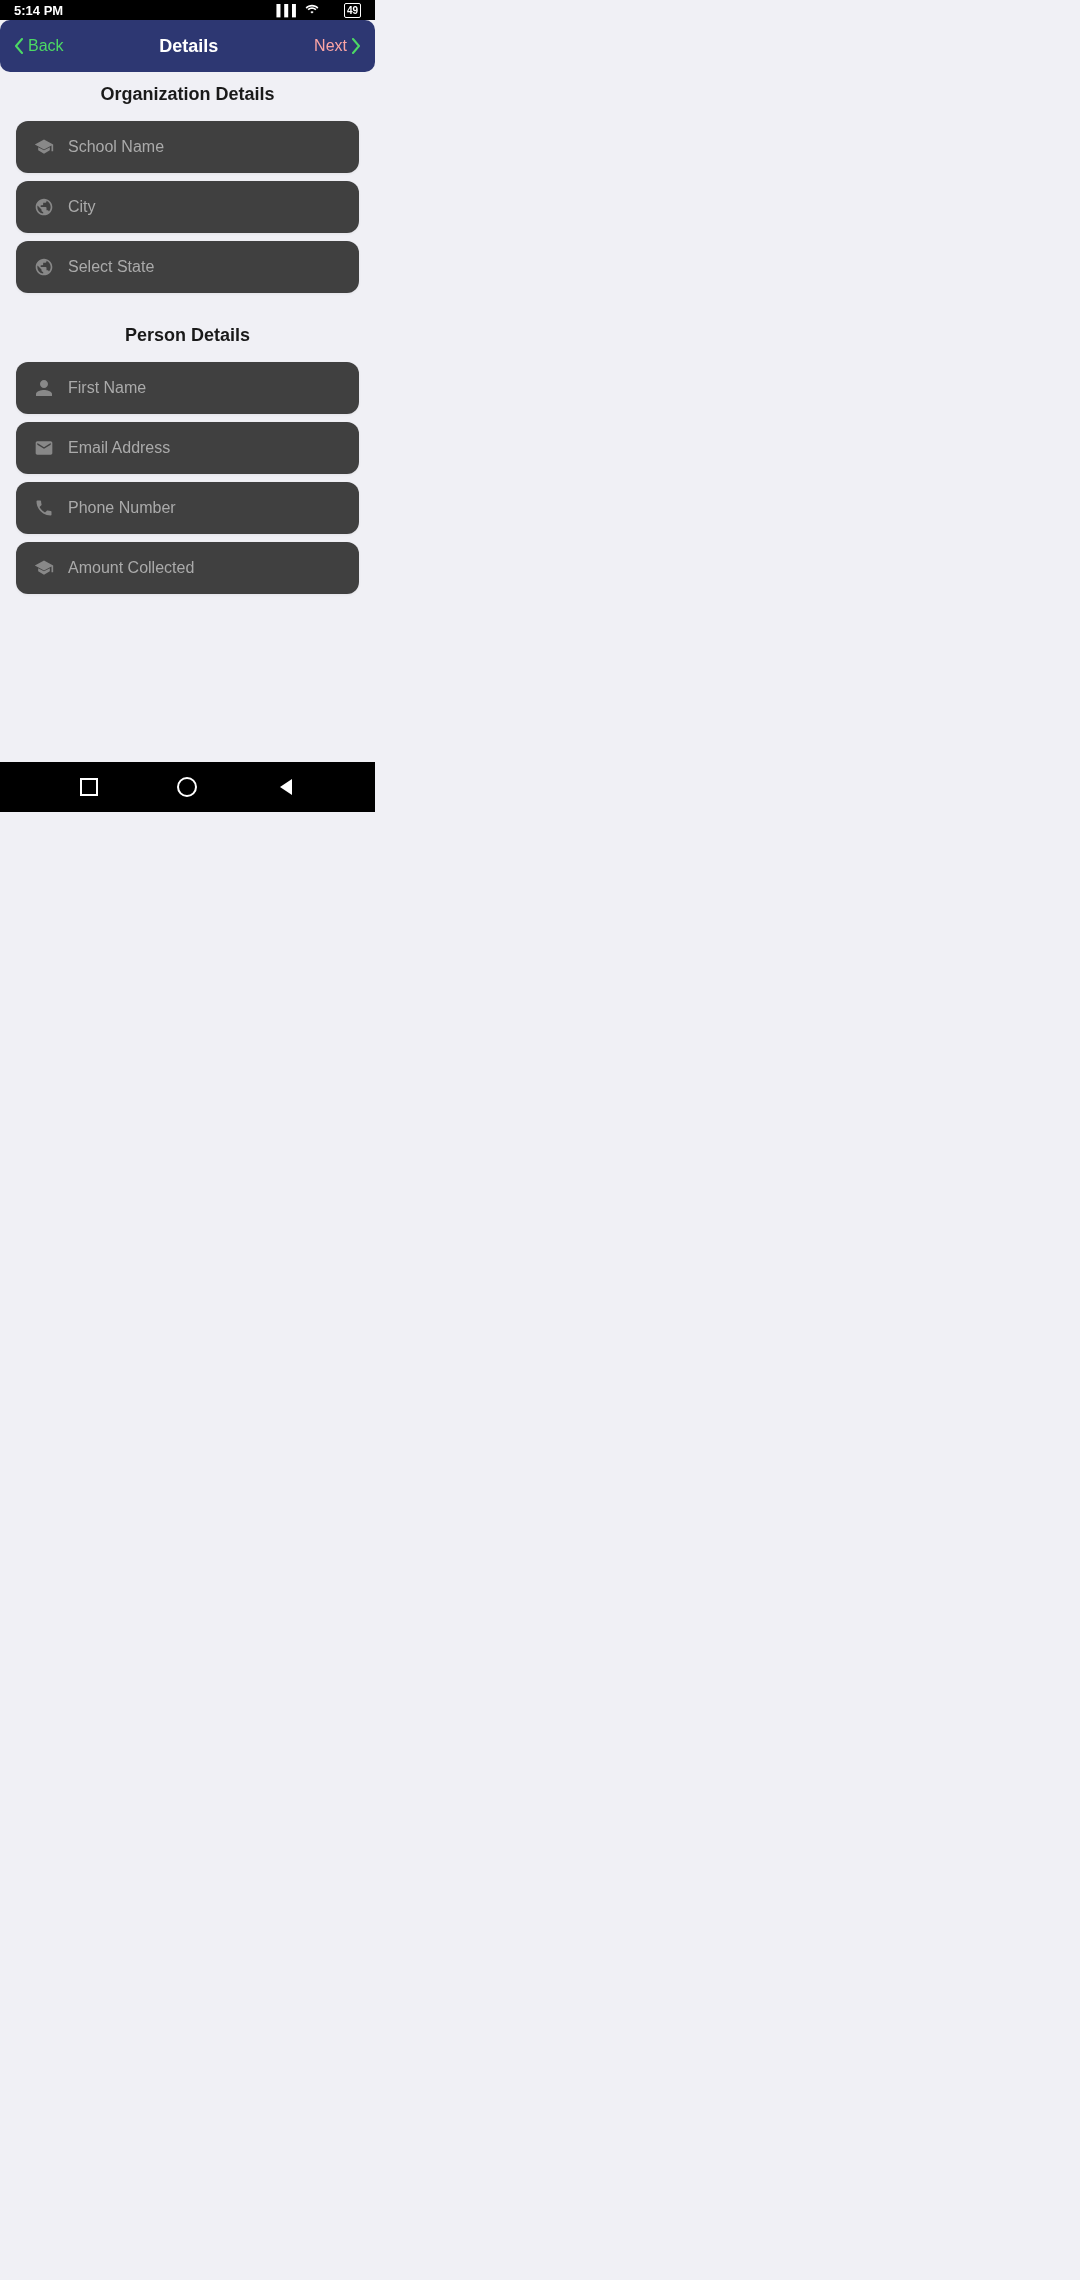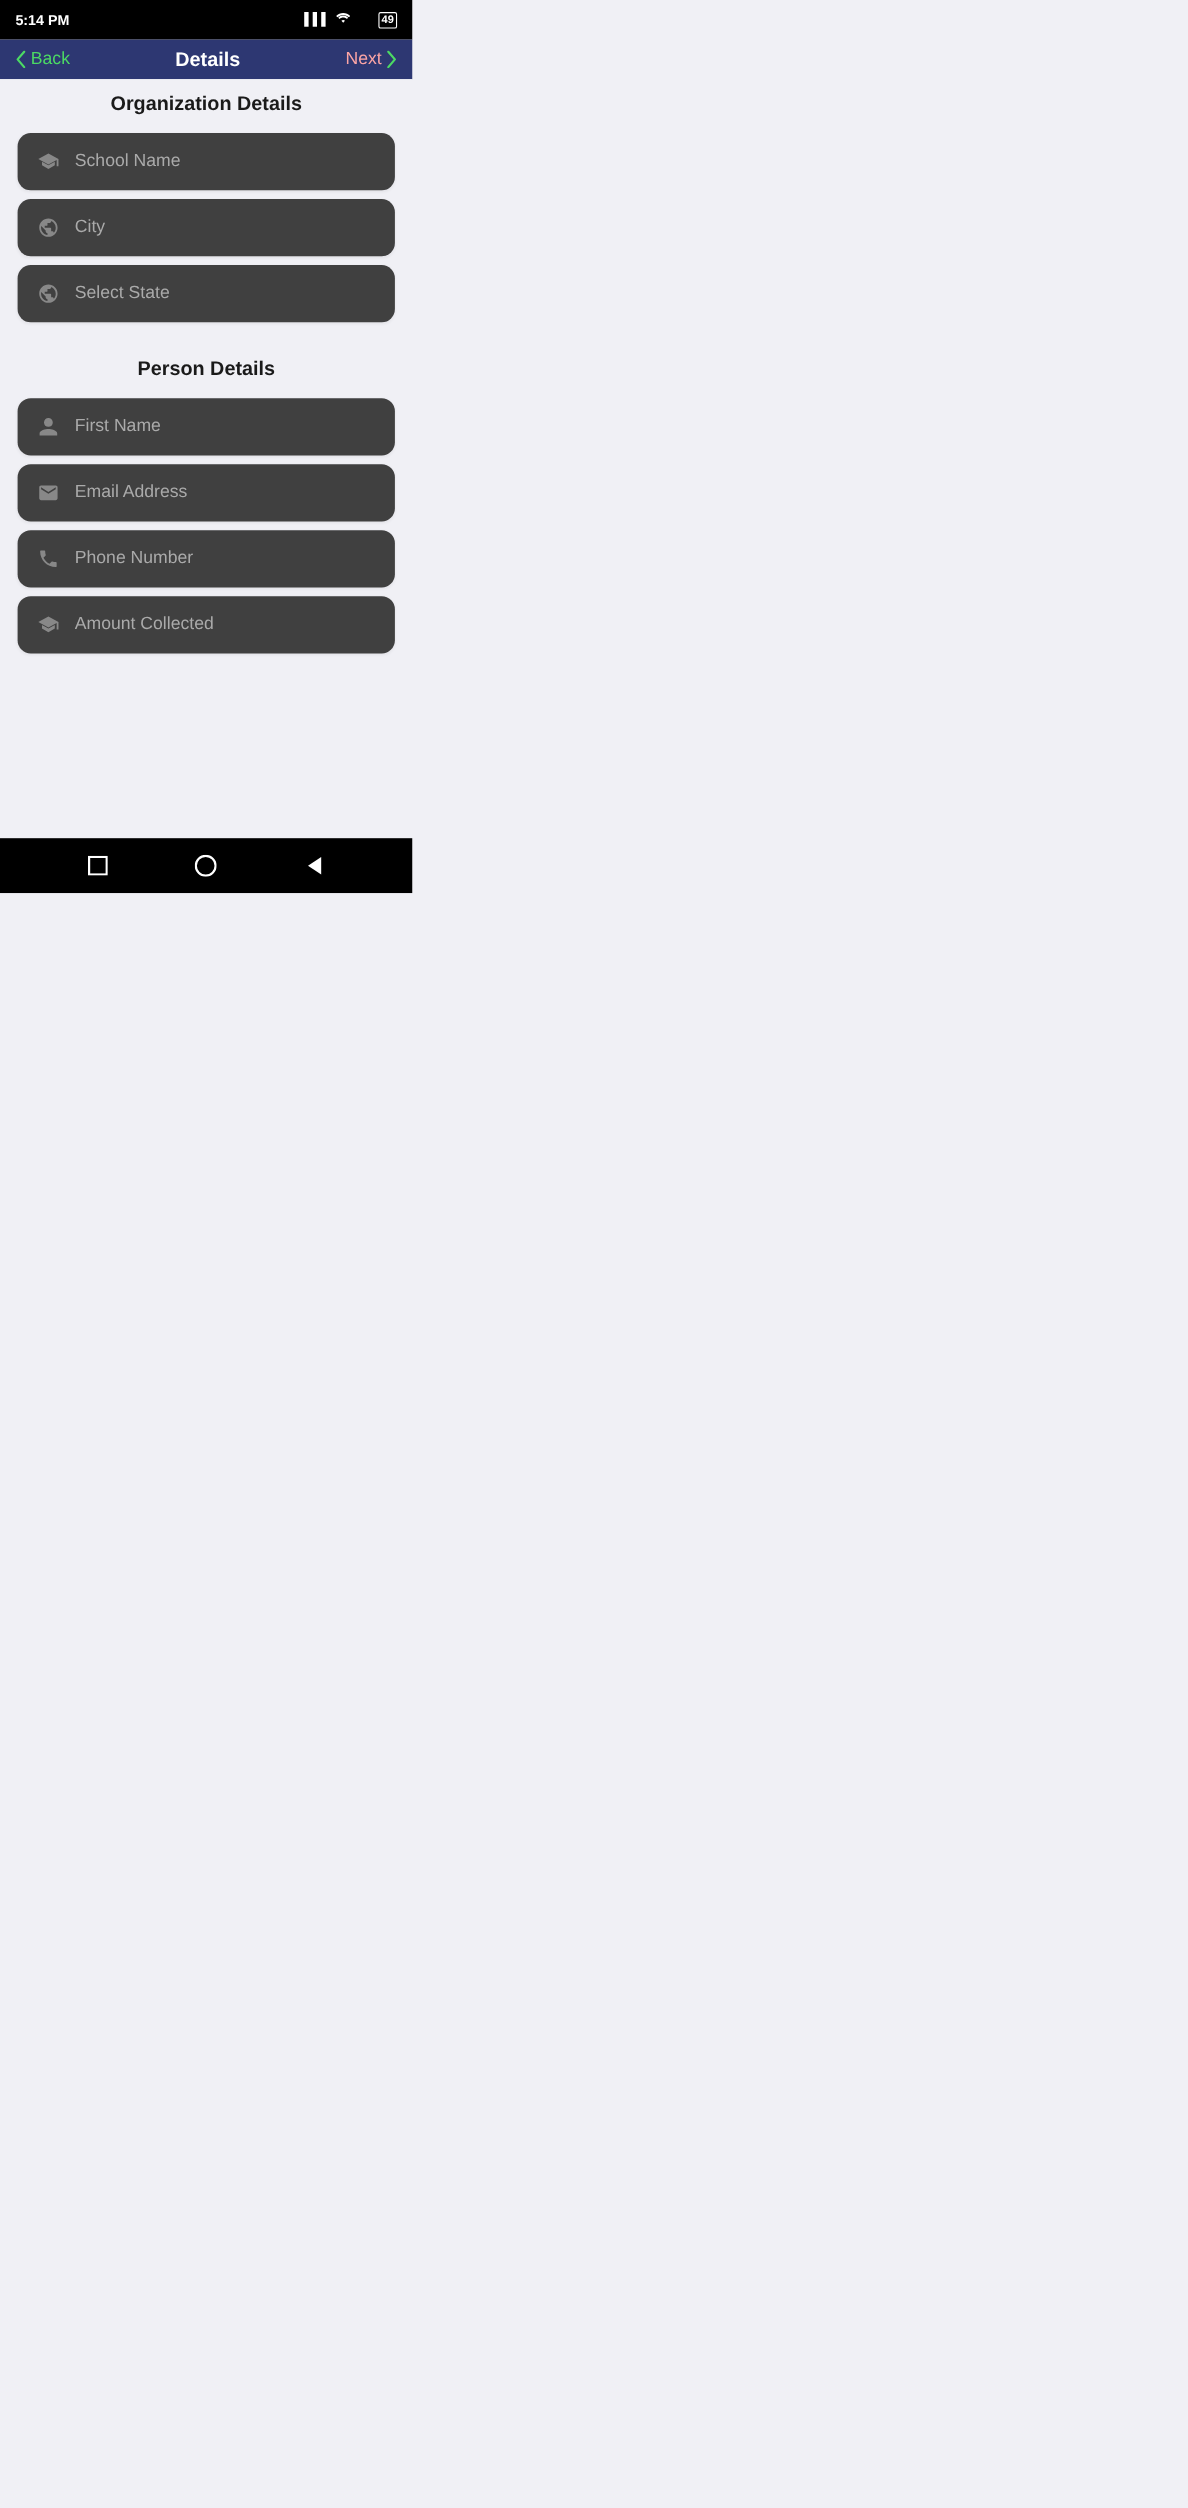--- a/index.html
+++ b/index.html
@@ -20,21 +20,21 @@
     }
 
     
     .status-bar {
       background-color: #000;
       color: #fff;
       display: flex;
       justify-content: space-between;
       align-items: center;
       padding: 6px 14px;
-      height: 36px;
+      height: 20px;
       font-size: 12px;
       font-weight: 600;
     }
 
     .status-bar-left {
       font-size: 13px;
       font-weight: 700;
     }
 
     .status-bar-right {
@@ -54,21 +54,22 @@
       margin-left: 20px;
     }
 
     
     .nav-bar {
       background-color: #2d3772;
       display: flex;
       justify-content: space-between;
       align-items: center;
       padding: 0 14px;
-      height: 36px;
+      height: 52px;
+      border-radius: 10px;
     }
 
     .nav-back {
       display: flex;
       align-items: center;
       gap: 4px;
       color: #4cd964;
       font-size: 16px;
       font-weight: 500;
       cursor: pointer;

